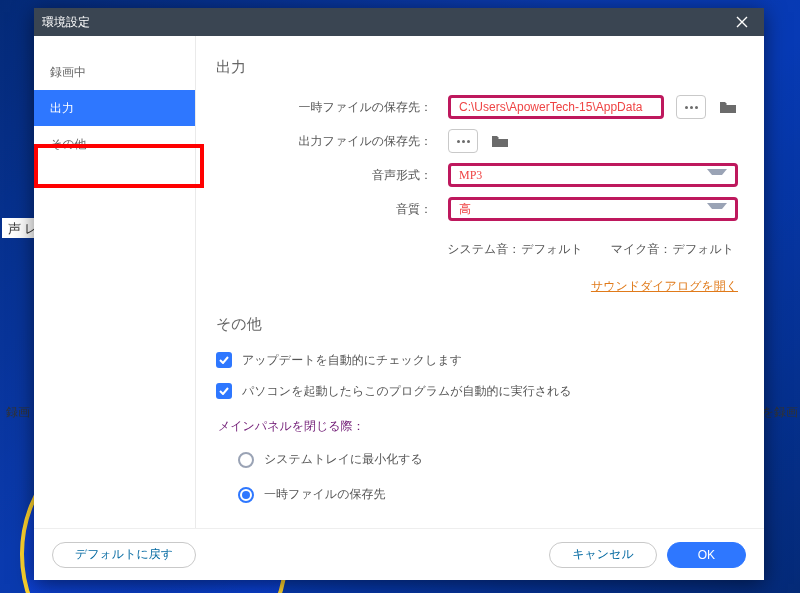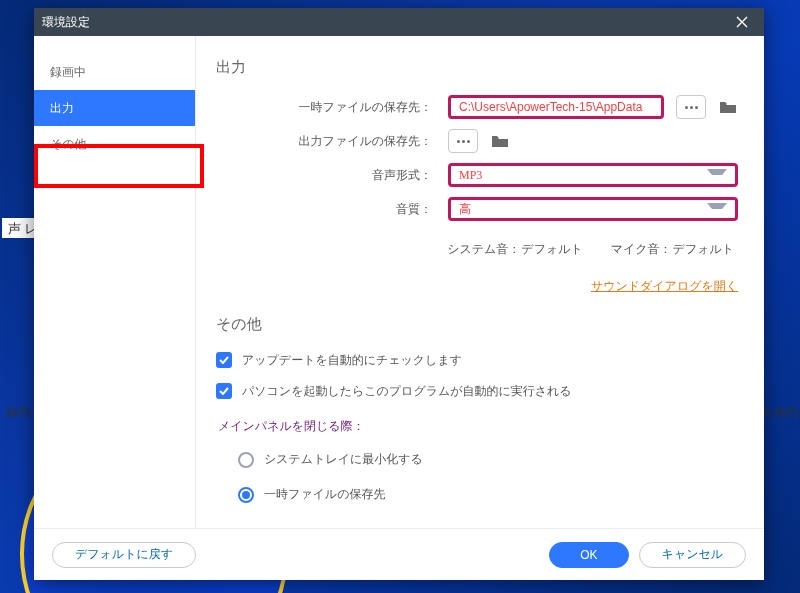--- a/index.html
+++ b/index.html
@@ -193,17 +193,17 @@
         <div class="radio sel"></div>
         <span>一時ファイルの保存先</span>
       </div>
 
     </div>
   </div>
 
   <div class="footer">
     <div class="btn">デフォルトに戻す</div>
     <div class="spacer"></div>
+    <div class="btn">キャンセル</div>
     <div class="btn primary">OK</div>
-    <div class="btn">キャンセル</div>
   </div>
 
 </div>
 
 </body></html>

